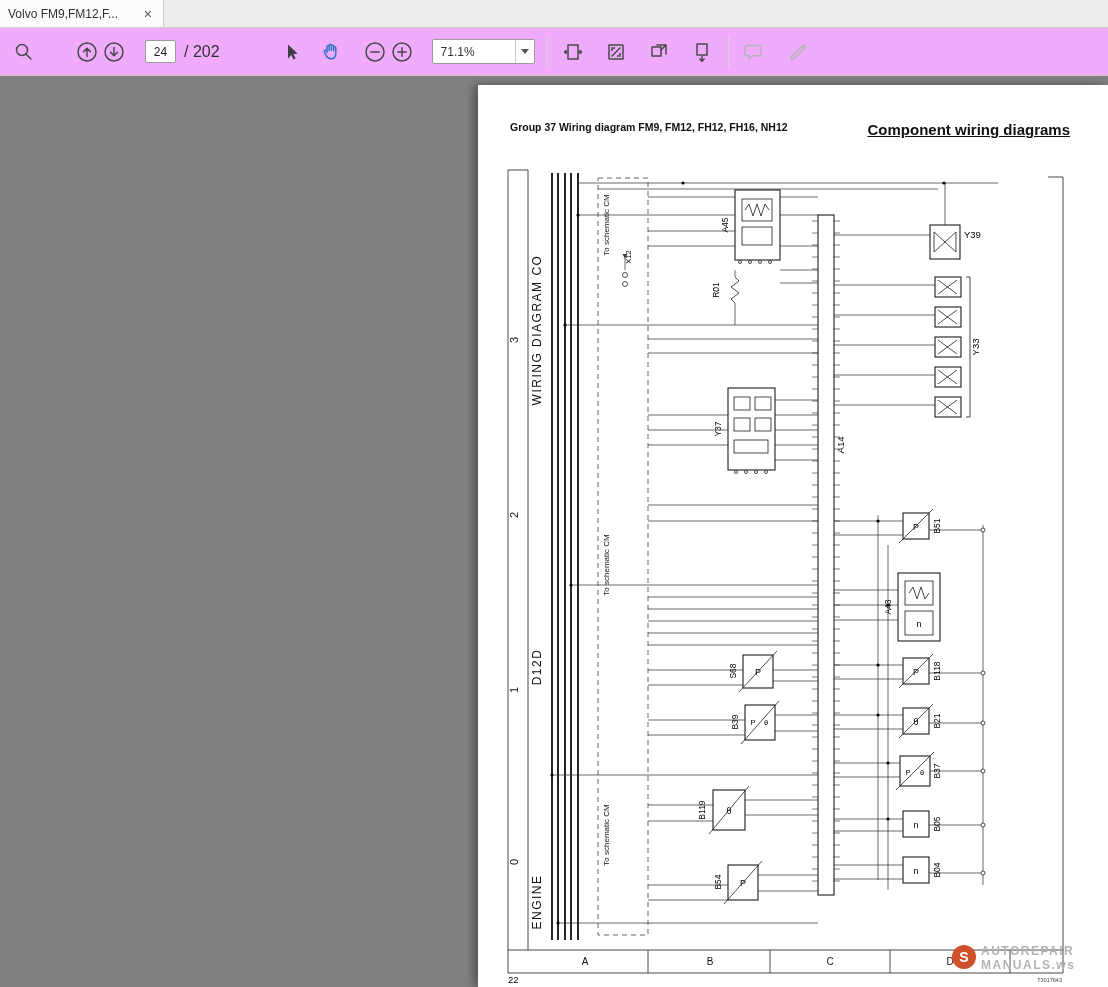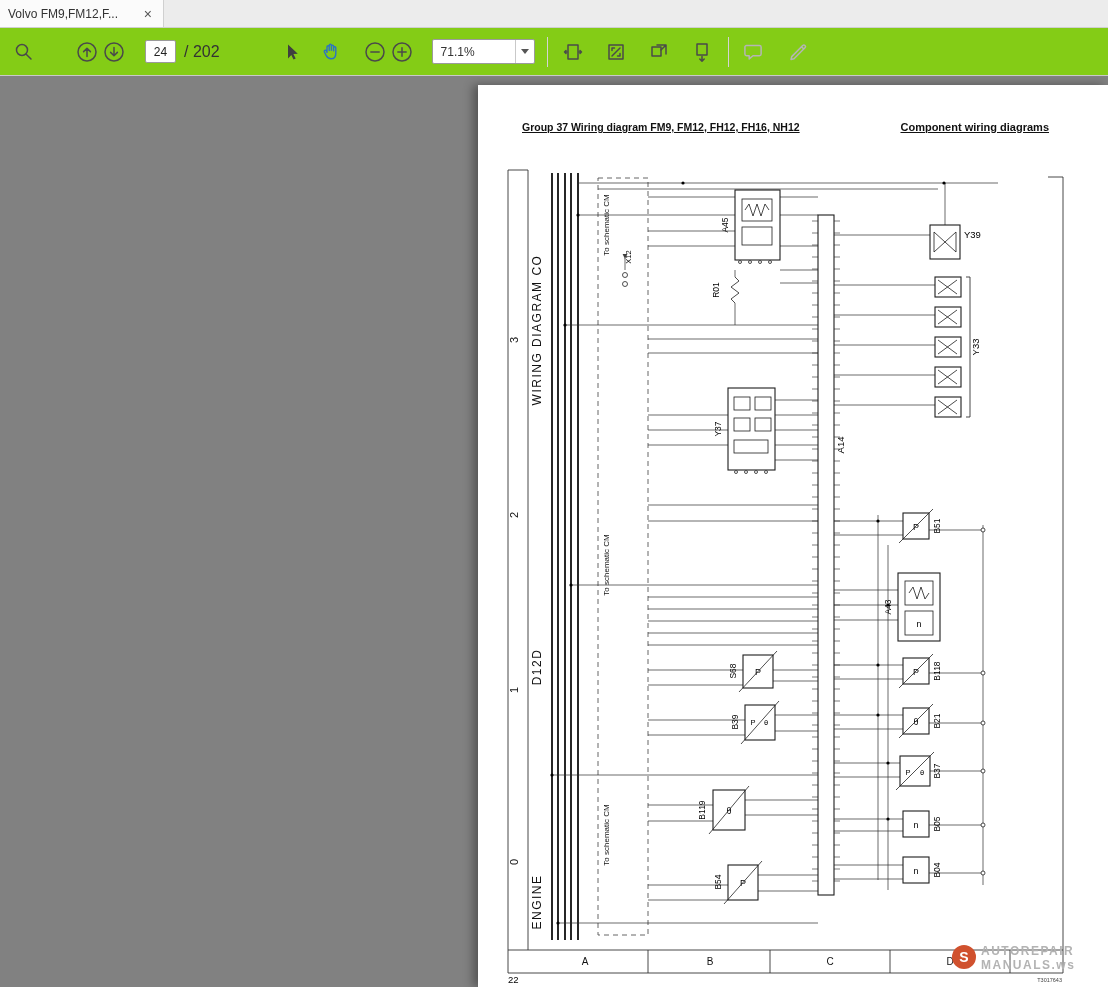--- a/index.html
+++ b/index.html
@@ -6,35 +6,35 @@
   body { margin:0; font-family:"Liberation Sans", sans-serif; background:#555; }
   .app { position:relative; width:1108px; height:987px; background:#818181; overflow:hidden; }
 
   
   .tabbar { position:absolute; top:0; left:0; right:0; height:28px; background:#ececec; border-bottom:1px solid #cfcfcf; display:flex; }
   .tab { width:164px; background:#fbfbfb; border-right:1px solid #d0d0d0; display:flex; align-items:center; padding:0 8px; gap:6px; font-size:12px; color:#333; }
   .tab-title { flex:1; white-space:nowrap; overflow:hidden; }
   .tab-close { font-size:14px; color:#555; cursor:pointer; padding:0 3px; }
 
   
-  .toolbar { position:absolute; top:28px; left:0; right:0; height:48px; background:#84cc16; border-bottom:1px solid #c9c9c9; display:flex; align-items:center; padding:0 10px; }
+  .toolbar { position:absolute; top:28px; left:0; right:0; height:48px; background:#f0abfc; border-bottom:1px solid #c9c9c9; display:flex; align-items:center; padding:0 10px; }
   .tbtn { width:27px; height:27px; display:flex; align-items:center; justify-content:center; border-radius:3px; cursor:pointer; flex:0 0 auto; }
   .page-input { width:31px; height:23px; border:1px solid #9b9b9b; border-radius:2px; text-align:center; font-size:12px; margin-left:18px; background:#fff; color:#222; }
   .page-total { font-size:16px; color:#333; margin-left:8px; white-space:nowrap; }
   .zoom-box { display:flex; align-items:center; height:25px; border:1px solid #9b9b9b; border-radius:2px; background:#fff; margin-left:16px; font-size:12px; color:#333; cursor:pointer;gap:32px; }
   .zoom-val { padding:0 8px; min-width:40px; }
   .zoom-caret-wrap { width:19px; height:100%; border-left:1px solid #c9c9c9; display:flex; align-items:center; justify-content:center; }
   .caret-down { width:0; height:0; border-left:4px solid transparent; border-right:4px solid transparent; border-top:5px solid #555; }
   .tb-divider { width:1px; height:30px; background:#d4d4d4; margin:0 12px; flex:0 0 auto; }
 
   
   .content { position:absolute; top:77px; left:0; right:0; bottom:0; background:#818181; overflow:hidden; }
   .pdf-page { position:absolute; left:478px; top:8px; width:630px; height:902px; background:#ffffff; box-shadow:-5px 0 9px rgba(0,0,0,.35); }
-  .pdf-header-left  { position:absolute; left:44px;  top:36px; font-size:10.5px; font-weight:bold; text-decoration:underline; color:#111; white-space:nowrap; }
-  .pdf-header-right { position:absolute; right:59px; top:36px; font-size:11px; font-weight:bold; text-decoration:underline; color:#111; white-space:nowrap;margin-left:32px; }
+  .pdf-header-left  { position:absolute; left:32px;  top:36px; font-size:10.5px; font-weight:bold; color:#111; white-space:nowrap; }
+  .pdf-header-right { position:absolute; right:38px; top:36px; font-size:15px; font-weight:bold; text-decoration:underline; color:#111; white-space:nowrap;margin-left:32px; }
   .diagram-svg { position:absolute; left:0; top:0; }
 
   
   .wire    { stroke:#2b2b2b; stroke-width:.7; }
   .frame   { stroke:#333; stroke-width:.9; fill:none; }
   .busline { stroke:#000; stroke-width:1.7; }
   .comp-box   { fill:#fff; stroke:#1d1d1d; stroke-width:1.1; }
   .comp-inner { fill:none; stroke:#1d1d1d; stroke-width:.8; }
   .lbl  { font-size:8.5px; fill:#000; }
   .lbl-lg { font-size:9.5px; fill:#000; }

